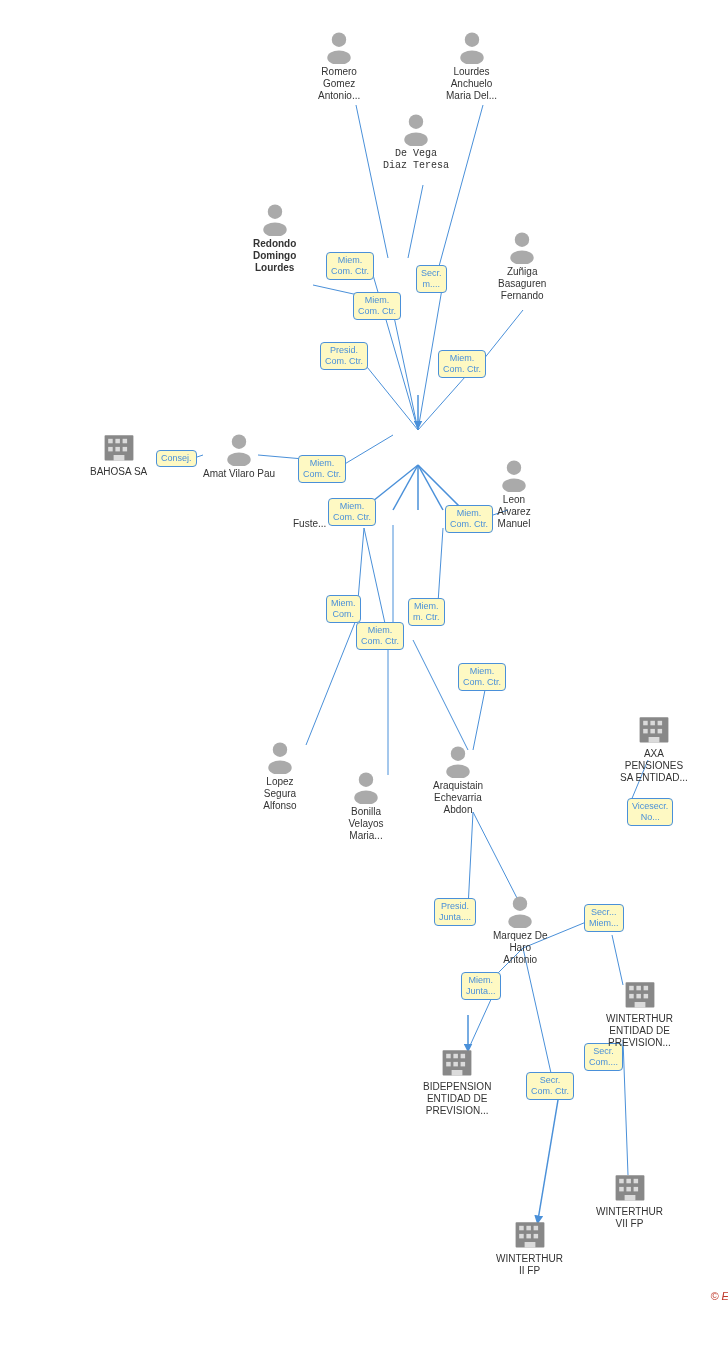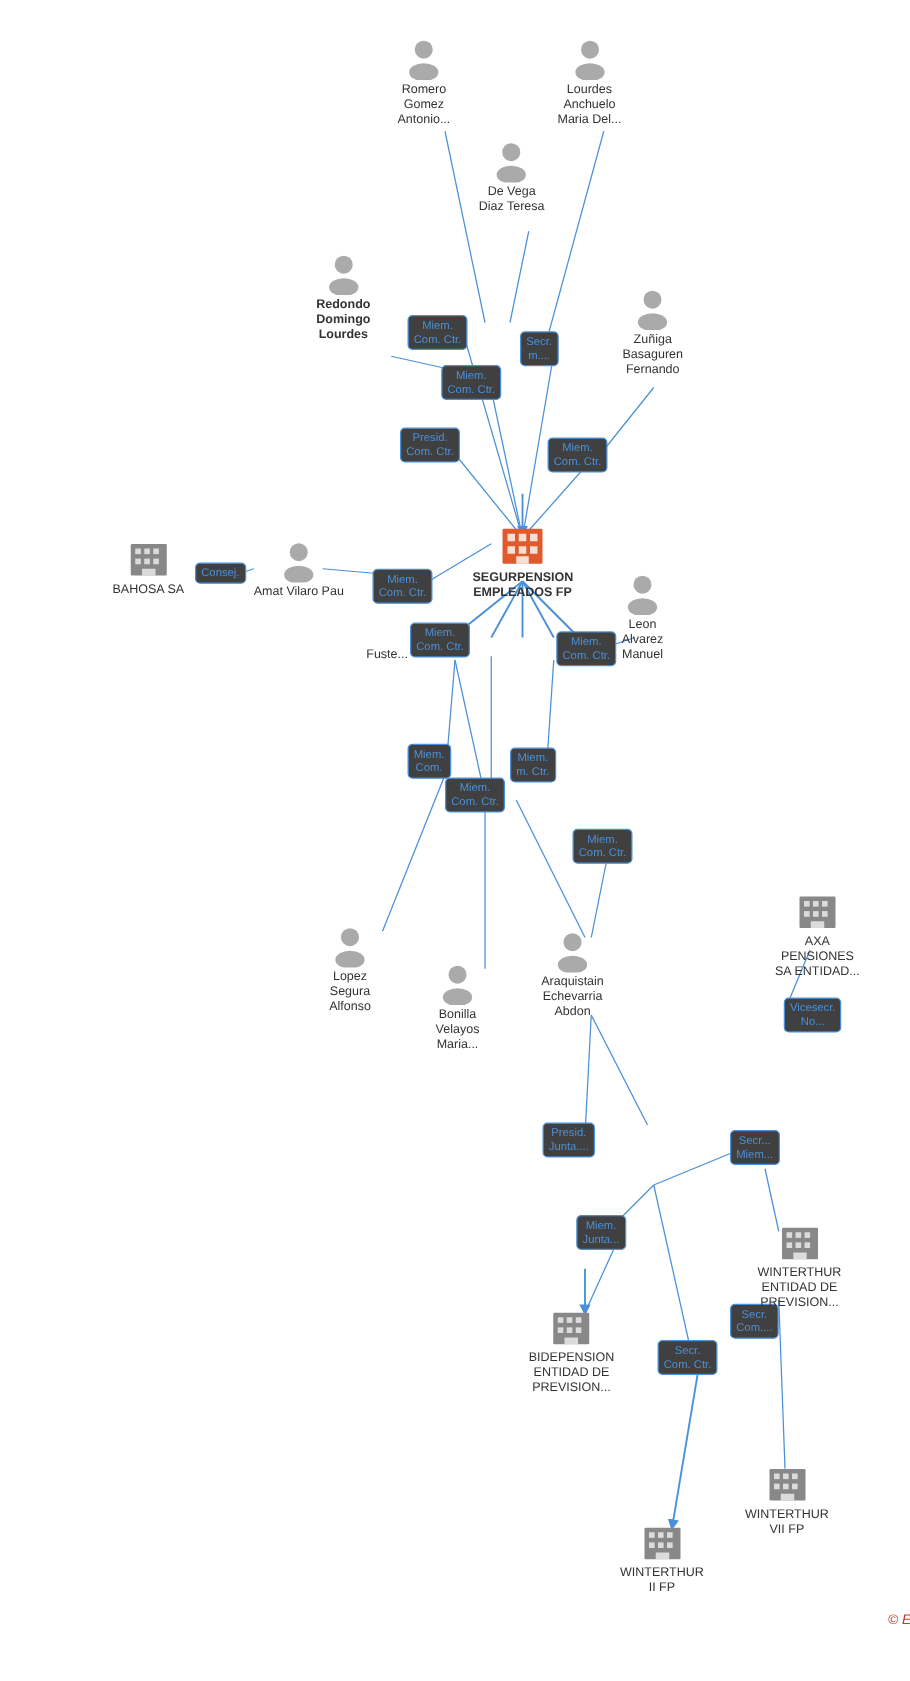--- a/index.html
+++ b/index.html
@@ -54,21 +54,21 @@
       margin-top: 2px;
       line-height: 1.2;
       max-width: 80px;
     }
     .role-badge {
       border: 1.5px solid #4a90d9;
       border-radius: 4px;
       color: #4a90d9;
       font-size: 9px;
       padding: 2px 4px;
-      background: #404040;
+      background: #fef9c3;
       line-height: 1.2;
       text-align: center;
       white-space: nowrap;
     }
     .watermark {
       position: absolute;
       bottom: 8px;
       right: 8px;
       font-size: 11px;
       color: #c0392b;
@@ -168,21 +168,21 @@
     <span class="node-label" style="white-space:pre-line;">Lourdes
 Anchuelo
 Maria Del...</span>
   </div>
 
   <div class="node" style="left:335px;top:110px;">
     <svg class="person-icon" viewBox="0 0 40 40">
         <circle cx="20" cy="13" r="8" fill="#aaa"></circle>
         <ellipse cx="20" cy="33" rx="13" ry="8" fill="#aaa"></ellipse>
       </svg>
-    <span class="node-label" style="white-space:pre-line;">De Vega
+    <span class="node-label" style="white-space:pre-line;font-family:Liberation Mono, monospace;">De Vega
 Diaz Teresa</span>
   </div>
 
   <div class="node" style="left:205px;top:200px;font-weight:bold;">
     <svg class="person-icon" viewBox="0 0 40 40">
         <circle cx="20" cy="13" r="8" fill="#aaa"></circle>
         <ellipse cx="20" cy="33" rx="13" ry="8" fill="#aaa"></ellipse>
       </svg>
     <span class="node-label" style="white-space:pre-line;">Redondo
 Domingo
@@ -212,34 +212,20 @@
   </div>
 
   <div class="node" style="left:272px;top:342px;">
     <span class="role-badge">Presid.<br>Com. Ctr.</span>
   </div>
 
   <div class="node" style="left:390px;top:350px;">
     <span class="role-badge">Miem.<br>Com. Ctr.</span>
   </div>
 
-  <div class="node" style="left:330px;top:415px;">
-    <svg class="building-icon-red" viewBox="0 0 40 40">
-      <rect x="4" y="8" width="32" height="28" fill="#e05a2b" rx="1"></rect>
-      <rect x="8" y="12" width="6" height="6" fill="#fff" opacity="0.8"></rect>
-      <rect x="17" y="12" width="6" height="6" fill="#fff" opacity="0.8"></rect>
-      <rect x="26" y="12" width="6" height="6" fill="#fff" opacity="0.8"></rect>
-      <rect x="8" y="22" width="6" height="6" fill="#fff" opacity="0.8"></rect>
-      <rect x="17" y="22" width="6" height="6" fill="#fff" opacity="0.8"></rect>
-      <rect x="26" y="22" width="6" height="6" fill="#fff" opacity="0.8"></rect>
-      <rect x="15" y="30" width="10" height="6" fill="#fff" opacity="0.8"></rect>
-    </svg>
-    <span class="node-label" style="white-space:pre-line;font-weight:bold;">SEGURPENSION
-EMPLEADOS FP</span>
-  </div>
 
   <div class="node" style="left:42px;top:428px;">
     <svg class="building-icon" viewBox="0 0 40 40">
       <rect x="4" y="8" width="32" height="28" fill="#888" rx="1"></rect>
       <rect x="8" y="12" width="5" height="5" fill="#fff" opacity="0.7"></rect>
       <rect x="16" y="12" width="5" height="5" fill="#fff" opacity="0.7"></rect>
       <rect x="24" y="12" width="5" height="5" fill="#fff" opacity="0.7"></rect>
       <rect x="8" y="21" width="5" height="5" fill="#fff" opacity="0.7"></rect>
       <rect x="16" y="21" width="5" height="5" fill="#fff" opacity="0.7"></rect>
       <rect x="24" y="21" width="5" height="5" fill="#fff" opacity="0.7"></rect>
@@ -345,20 +331,29 @@
     </svg>
     <span class="node-label" style="white-space:pre-line;">AXA
 PENSIONES
 SA ENTIDAD...</span>
   </div>
 
   <div class="node" style="left:536px;top:798px;padding-left:43px;">
     <span class="role-badge">Vicesecr.<br>No...</span>
   </div>
 
+  <div class="node" style="left:445px;top:892px;">
+    <svg class="person-icon" viewBox="0 0 40 40">
+        <circle cx="20" cy="13" r="8" fill="#aaa"></circle>
+        <ellipse cx="20" cy="33" rx="13" ry="8" fill="#aaa"></ellipse>
+      </svg>
+    <span class="node-label" style="white-space:pre-line;">Marquez De
+Haro
+Antonio</span>
+  </div>
 
   <div class="node" style="left:386px;top:898px;">
     <span class="role-badge">Presid.<br>Junta....</span>
   </div>
 
   <div class="node" style="left:536px;top:904px;">
     <span class="role-badge">Secr...<br>Miem...</span>
   </div>
 
   <div class="node" style="left:413px;top:972px;">

